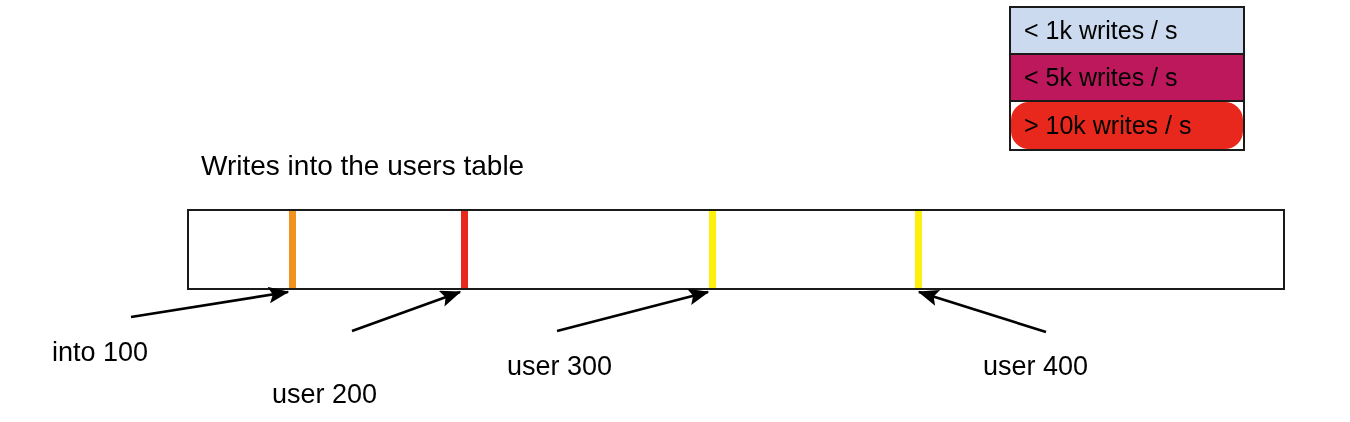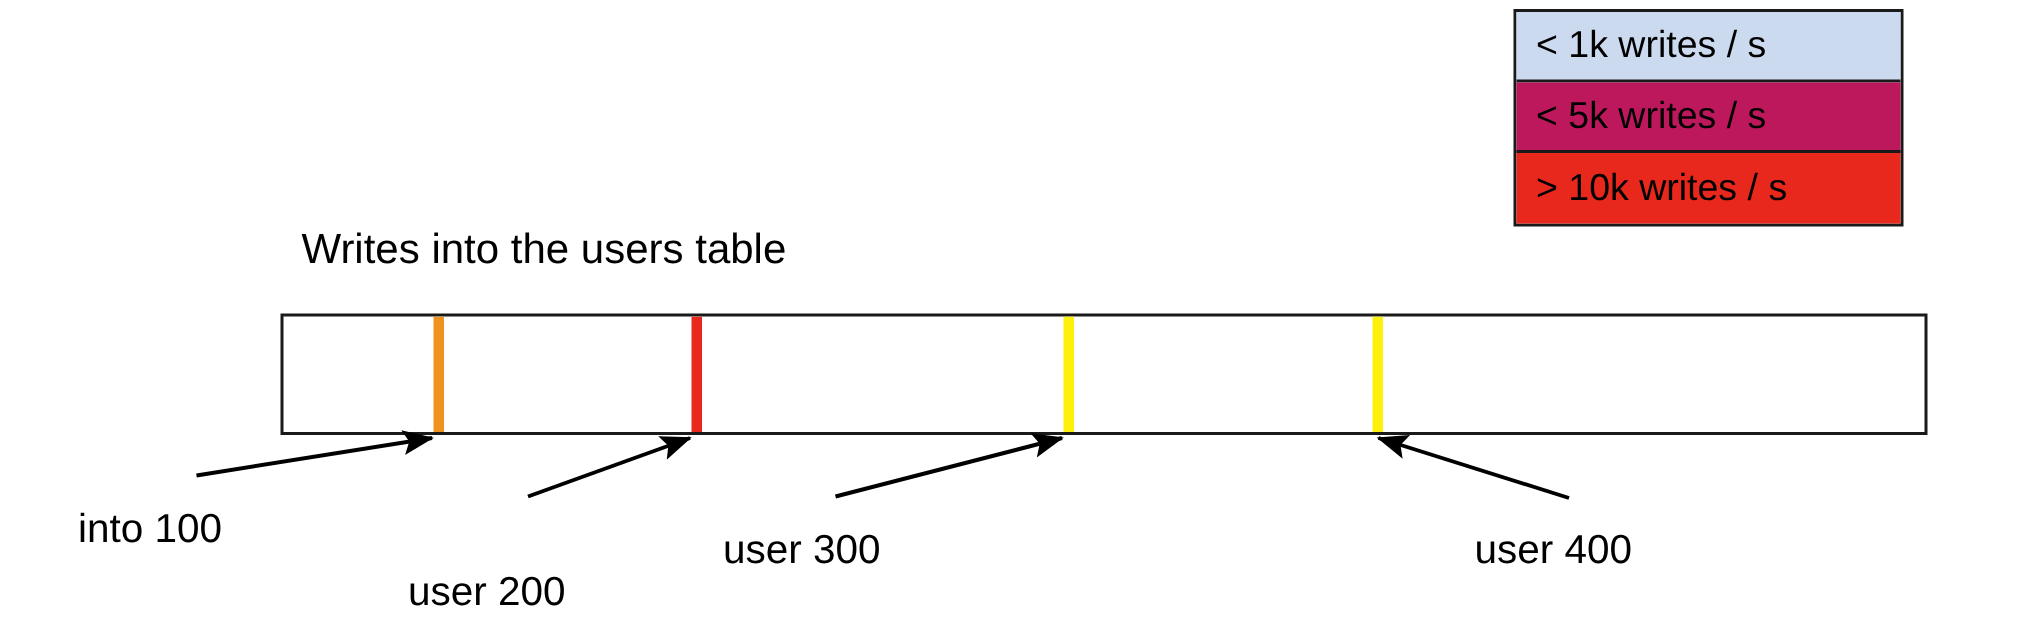--- a/index.html
+++ b/index.html
@@ -14,21 +14,21 @@
     overflow: hidden;
     font-family: "Liberation Sans", sans-serif;
     color: #000000;
   }
 
   
   #legend {
     position: absolute;
     left: 1009px;
     top: 6px;
-    width: 260px;
+    width: 236px;
     border: 2px solid #1a1a1a;
     box-sizing: border-box;
   }
   .legend-row {
     height: 47px;
     box-sizing: border-box;
     display: flex;
     align-items: center;
     padding-left: 13px;
     font-size: 25px;
@@ -89,21 +89,21 @@
 </head>
 <body>
 
 <div id="legend">
   <div class="legend-row" style="background:#ccdaef;">
     <span>&lt; 1k writes / s</span>
   </div>
   <div class="legend-row" style="background:#be185d;">
     <span>&lt; 5k writes / s</span>
   </div>
-  <div class="legend-row" style="background:#e8281c;">
+  <div class="legend-row" style="background:#e8281c;border-radius:18px;">
     <span>&gt; 10k writes / s</span>
   </div>
 </div>
 
 <div id="chart-title">Writes into the users table</div>
 
 <div id="bar">
   <div class="bar-stripe" style="left:100px; background:#f0931e;"></div>
   <div class="bar-stripe" style="left:272px; background:#e8281c;"></div>
   <div class="bar-stripe" style="left:520px; background:#fcf00c;"></div>
@@ -117,14 +117,14 @@
     </marker>
   </defs>
   <line x1="131" y1="317" x2="288" y2="292" stroke="#000000" stroke-width="2.6" marker-end="url(#arrowhead)"></line>
   <line x1="352" y1="331" x2="460" y2="292" stroke="#000000" stroke-width="2.6" marker-end="url(#arrowhead)"></line>
   <line x1="557" y1="331" x2="708" y2="292" stroke="#000000" stroke-width="2.6" marker-end="url(#arrowhead)"></line>
   <line x1="1046" y1="332" x2="919" y2="292" stroke="#000000" stroke-width="2.6" marker-end="url(#arrowhead)"></line>
 </svg>
 
 <div class="pointer-label" style="left:52px; top:339px;">into 100</div>
 <div class="pointer-label" style="left:272px; top:353px;margin-top:28px;">user 200</div>
-<div class="pointer-label" style="left:482px; top:353px;">user 300</div>
+<div class="pointer-label" style="left:507px; top:353px;">user 300</div>
 <div class="pointer-label" style="left:967px; top:353px;margin-left:16px;">user 400</div>
 
 </body></html>

